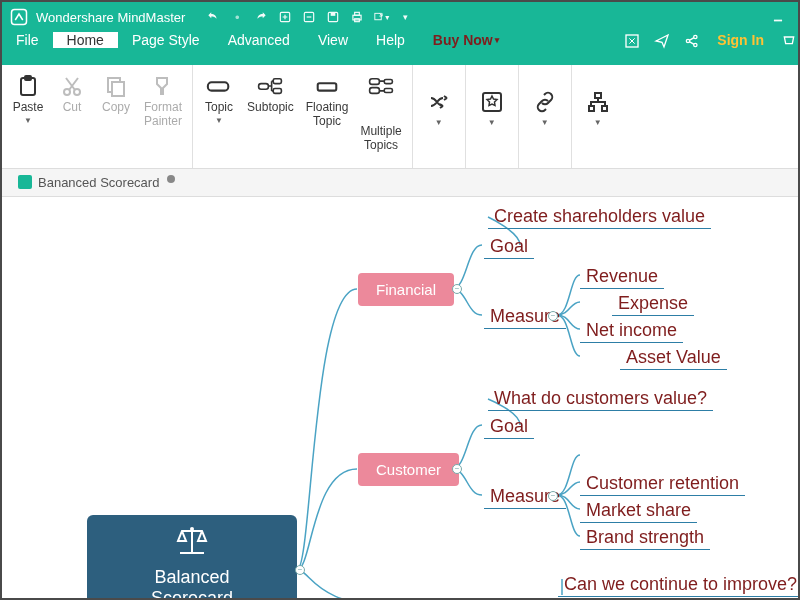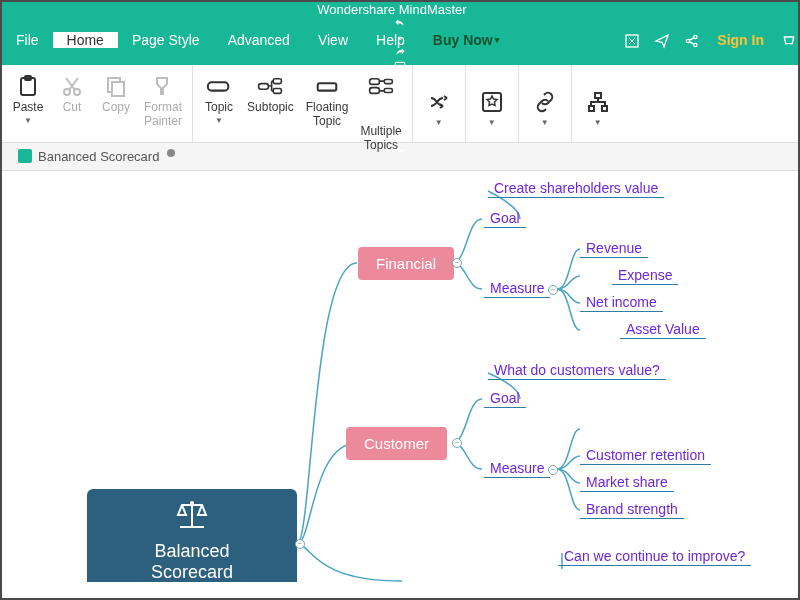--- a/index.html
+++ b/index.html
@@ -1,35 +1,35 @@
 <!DOCTYPE html>
 <html><head>
 <meta charset="utf-8">
 <style>
 * { margin: 0; padding: 0; box-sizing: border-box; font-family: "Segoe UI", Arial, sans-serif; }
 body { width: 800px; height: 600px; overflow: hidden; background: #fff; border: 2px solid #4a4a4a; position: relative; }
 
 
-.titlebar { background: #18b797; height: 30px; display: flex; align-items: center; padding: 0 8px; color: #fff; font-size: 13px; flex-direction: column; }
+.titlebar { background: #18b797; height: 30px; display: flex; align-items: center; padding: 0 8px; color: #fff; font-size: 13px; }
 .titlebar .logo { width: 18px; height: 18px; margin-right: 8px; }
 .titlebar .title { margin-right: 16px; }
 .titlebar .qatool { margin: 0 4px; cursor: pointer; opacity: 0.95; width:16px; height:16px; display:inline-flex; align-items:center; justify-content:center;}
 .titlebar .spacer { flex: 1; }
 
 
 .menubar { background: #18b797; height: 33px; display: flex; align-items: flex-start; color: #fff; font-size: 14px; }
 .menubar .menu-item { padding: 0 14px; display: flex; align-items: center; cursor: pointer; }
 .menubar .menu-item.active { background: #fff; color: #333; }
-.menubar .buy-now { color: #14532d; font-weight: 600; }
+.menubar .buy-now { color: #7f1d1d; font-weight: 600; }
 .menubar .menu-spacer { flex: 1; }
 .menubar .menu-icon { width: 18px; height: 18px; margin: 0 6px; cursor: pointer; display:inline-flex; align-items:center; justify-content:center;}
 .menubar .signin { color: #ffc233; font-weight: 600; padding: 0 10px; cursor: pointer; }
 
 
-.ribbon { height: 78px; background: #fff; border-bottom: 1px solid #ddd; display: flex; }
+.ribbon { height: 104px; background: #fff; border-bottom: 1px solid #ddd; display: flex; }
 .ribbon-group { display: flex; align-items: flex-start; padding: 6px 4px; border-right: 1px solid #e0e0e0; }
 .ribbon-btn { display: flex; flex-direction: column; align-items: center; padding: 2px 6px; cursor: pointer; color: #666; font-size: 12px; min-width: 44px;}
 .ribbon-btn .icon { width: 26px; height: 26px; margin-bottom: 2px; display:flex; align-items:center; justify-content:center;}
 .ribbon-btn .label { text-align: center; line-height: 1.15; }
 .ribbon-btn.disabled { opacity: 0.55; }
 .ribbon-btn .caret { font-size: 8px; margin-top: 1px; color:#666;}
 .ribbon-btn.big-only { justify-content: center; padding-top: 18px;}
 .ribbon-btn.dark .label { color:#3a3a3a; }
 
 
@@ -37,21 +37,21 @@
 .doctab { display: flex; padding: 2px 12px; }
 .doctab .doc-icon { width: 14px; height: 14px; margin-right: 6px; background: #18b797; border-radius: 2px; }
 .doctab .dot { width: 8px; height: 8px; background: #888; border-radius: 50%; margin-left: 8px; }
 
 
 .canvas { position: relative; width: 100%; height: calc(600px - 30px - 33px - 98px - 28px); background: #fff; overflow: hidden; }
 .node { position: absolute; font-size: 14px; color: #333; }
 .root-node { background: #2d5f7e; color: #fff; border-radius: 6px; padding: 10px 24px 8px; text-align: center; font-size: 18px; width: 210px;}
 .root-node .icon { display:block; margin: 0 auto 8px; }
 .cat-node { background: #ec899b; color: #fff; border-radius: 4px; padding: 8px 18px; font-size: 15px;}
-.sub-node { border-bottom: 1.5px solid #2d7ea6; padding: 1px 6px; white-space: nowrap; font-size: 14px; color:#6d28d9;}
+.sub-node { border-bottom: 1.5px solid #2d7ea6; padding: 1px 6px; white-space: nowrap; font-size: 18px; color:#7f1d1d;}
 .expander { width: 10px; height: 10px; border: 1px solid #7aa; border-radius: 50%; display: inline-block; position: absolute; background:#fff; font-size:8px; line-height:8px; text-align:center; color:#7aa;}
 
 svg.connector { position: absolute; top:0; left:0; pointer-events:none; overflow:visible;}
 svg.connector path { stroke: #4aa3c4; stroke-width: 1.5; fill: none; }
 </style>
 </head>
 <body>
 
 <div class="titlebar">
   <svg class="logo" viewBox="0 0 24 24">
@@ -334,21 +334,21 @@
   <span class="expander" style="left:450px; top:87px;">−</span>
   <div class="node sub-node" style="left:486px; top:8px;">Create shareholders value</div>
   <div class="node sub-node" style="left:482px; top:38px;">Goal</div>
   <div class="node sub-node" style="left:482px; top:108px;">Measure</div>
   <span class="expander" style="left:546px; top:114px;">−</span>
   <div class="node sub-node" style="left:578px; top:68px;">Revenue</div>
   <div class="node sub-node" style="left:578px; top:95px;margin-left:32px;">Expense</div>
   <div class="node sub-node" style="left:578px; top:122px;">Net income</div>
   <div class="node sub-node" style="left:578px; top:149px;margin-left:40px;">Asset Value</div>
 
-  <div class="node cat-node" style="left:344px; top:256px;">Customer</div>
+  <div class="node cat-node" style="left:356px; top:256px;">Customer</div>
   <span class="expander" style="left:450px; top:267px;">−</span>
   <div class="node sub-node" style="left:486px; top:190px;">What do customers value?</div>
   <div class="node sub-node" style="left:482px; top:218px;">Goal</div>
   <div class="node sub-node" style="left:482px; top:288px;">Measure</div>
   <span class="expander" style="left:546px; top:294px;">−</span>
   <div class="node sub-node" style="left:578px; top:275px;">Customer retention</div>
   <div class="node sub-node" style="left:578px; top:302px;">Market share</div>
   <div class="node sub-node" style="left:578px; top:329px;">Brand strength</div>
 
   <div class="node sub-node" style="left:556px; top:376px;">Can we continue to improve?</div>

